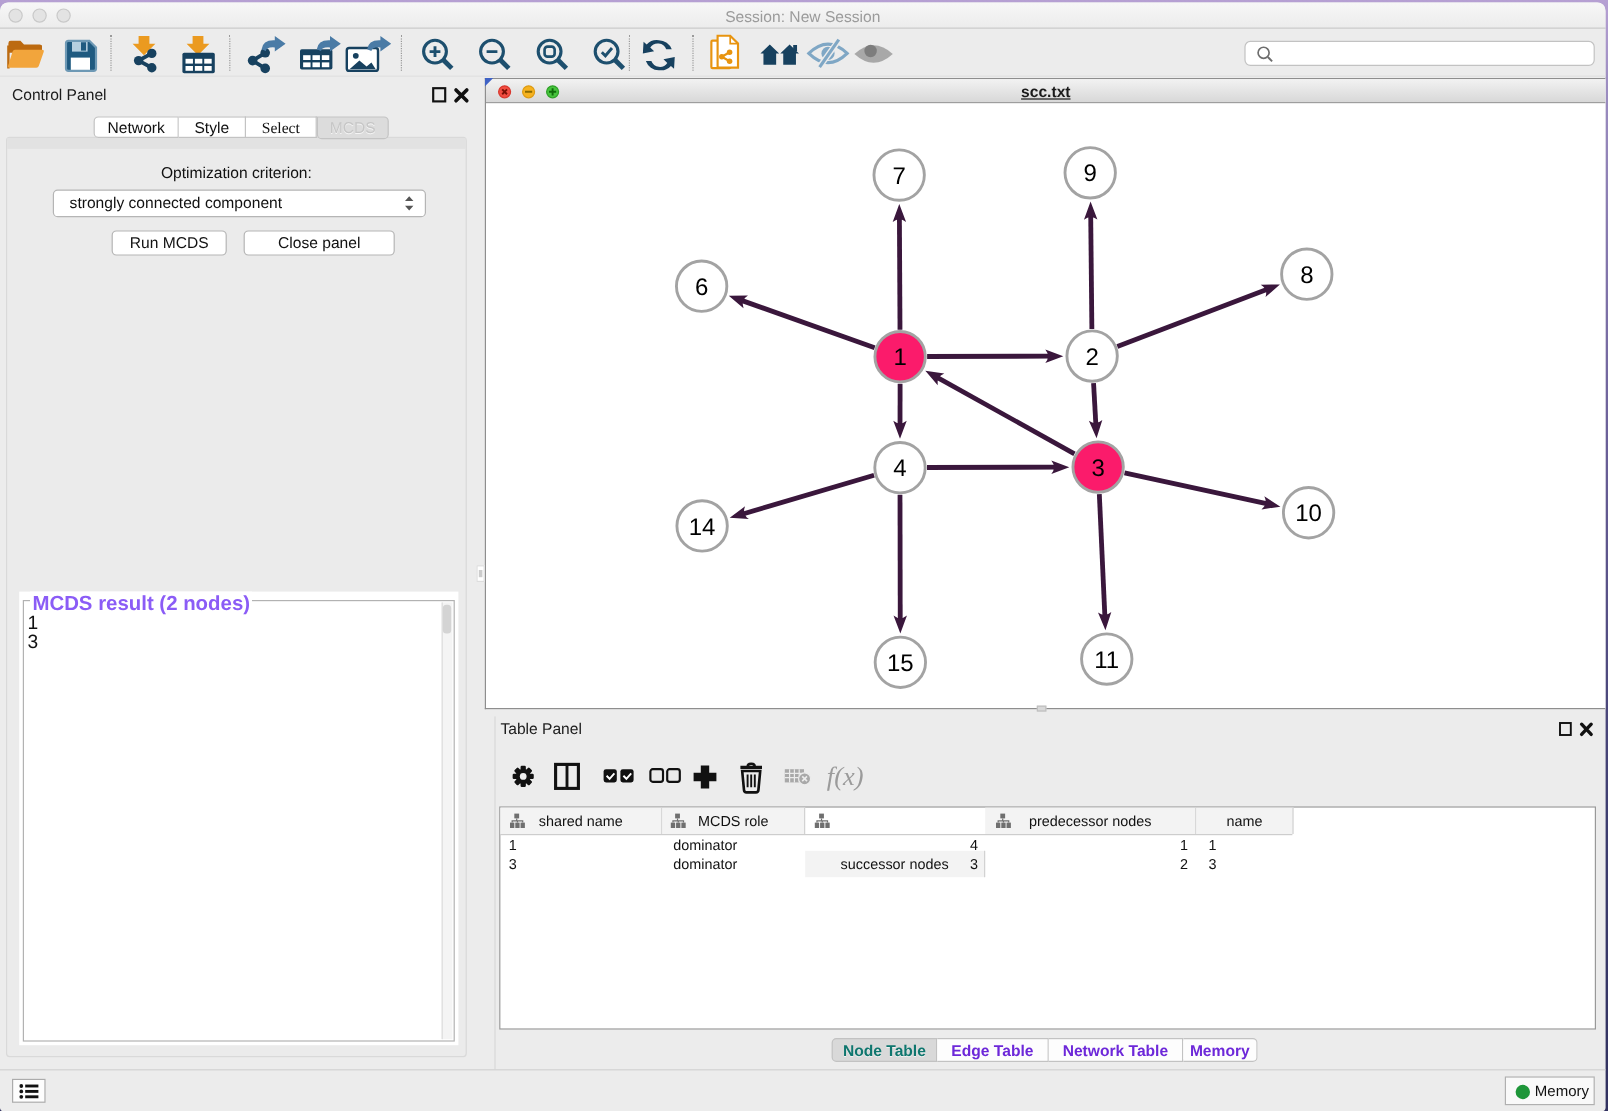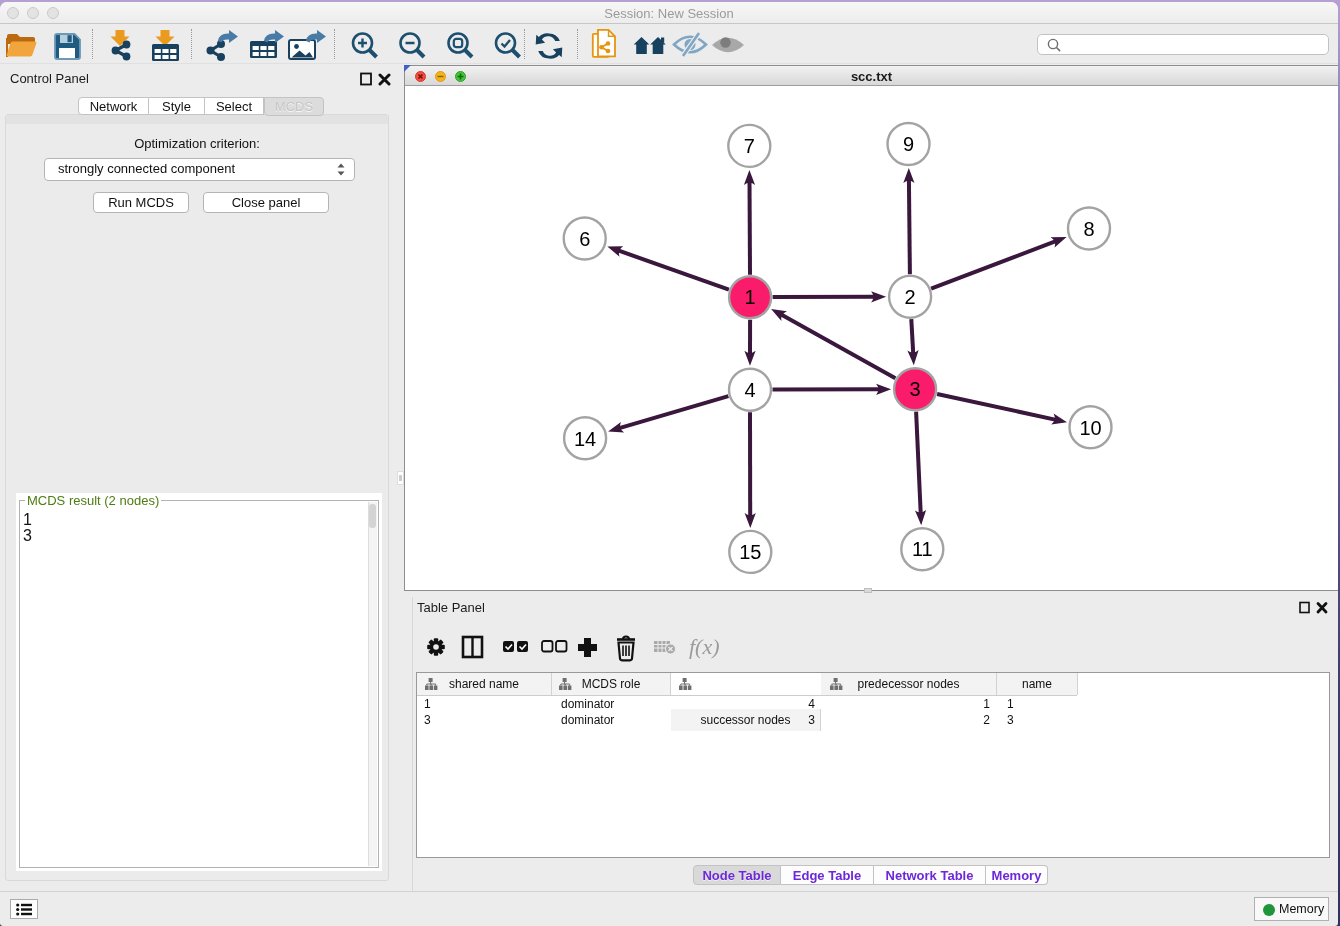--- a/index.html
+++ b/index.html
@@ -21,29 +21,29 @@
 
 
 #cp-title { position:absolute; left:10px; top:71px; font-size:13px; color:#1c1c1c; }
 .tab { position:absolute; top:97px; height:18px; background:#fff; border:1px solid #c3c3c3; font-size:13px; text-align:center; line-height:17px; color:#111; }
 #cp-panel { position:absolute; left:5px; top:114px; width:384px; height:767px; border:1px solid #d9d9d9; border-radius:3px; background:#ebebeb; }
 #optlabel { position:absolute; left:0; top:136px; width:394px; text-align:center; font-size:13px; color:#111; }
 #dropdown { position:absolute; left:44px; top:158px; width:311px; height:23px; background:#fff; border:1px solid #b5b5b5; border-radius:4px; font-size:13px; color:#111; line-height:20px; padding-left:13px; }
 .btn { position:absolute; top:192px; height:21px; background:#fff; border:1px solid #b5b5b5; border-radius:4px; font-size:13px; color:#111; text-align:center; line-height:19px; }
 #resultwhite { position:absolute; left:16px; top:493px; width:366px; height:378px; background:#fff; }
 #resultbox { position:absolute; left:19px; top:500px; width:360px; height:368px; border:1px solid #b2b2b2; }
-#resultlabel { position:absolute; left:25px; top:493px; font-size:13px; color:#4d7c0f; background:#fff; padding:0 2px; }
+#resultlabel { position:absolute; left:25px; top:493px; font-size:17px; color:#8b5cf6; background:#fff; padding:0 2px;font-weight:bold; }
 #scrolltrack { position:absolute; right:1px; top:1px; bottom:1px; width:9px; background:#f4f4f4; border-left:1px solid #ddd; }
 #scrollthumb { position:absolute; right:1px; top:2px; width:7px; height:24px; background:#d4d4d4; border-radius:3px; }
 .resline { position:absolute; left:23px; font-size:16px; color:#111; }
 
 
 #netwin { position:absolute; left:404px; top:65px; width:934px; height:526px; border:1px solid #8e8e8e; border-right:none; background:#fff; }
 #nettitle { position:absolute; left:0; top:0; width:100%; height:20px; background:linear-gradient(#f2f2f2,#d8d8d8); border-bottom:1px solid #9e9e9e; }
-#nettitle .t { position:absolute; width:100%; top:2.5px; text-align:center; font-size:13px; font-weight:bold; color:#1a1a1a; }
+#nettitle .t { position:absolute; width:100%; top:2.5px; text-align:center; font-size:13px; font-weight:bold; color:#1a1a1a;text-decoration:underline; }
 .tl2 { position:absolute; top:5px; width:11px; height:11px; border-radius:50%; }
 
 
 #tp-title { position:absolute; left:417px; top:600px; font-size:13px; color:#1c1c1c; }
 #tablebox { position:absolute; left:416px; top:672px; width:914px; height:186px; background:#fff; border:1px solid #999; }
 .th { position:absolute; top:0; height:22px; background:#f3f3f3; border-right:1px solid #d2d2d2; font-size:12px; color:#111; text-align:center; line-height:22px; }
 .td { position:absolute; font-size:12px; color:#111; height:16px; line-height:16px; }
 .btab { position:absolute; top:865px; height:20px; background:#fdfdfd; border:1px solid #c2c2c2; font-size:13px; font-weight:bold; color:#6d28d9; text-align:center; line-height:19px; }
 
 
@@ -213,21 +213,21 @@
   <div id="cp-title">Control Panel</div>
   <svg id="cp-icons" style="position:absolute; left:360px; top:72px;" width="32" height="14" viewBox="0 0 32 14">
     <rect x="1" y="1.5" width="10" height="11" fill="none" stroke="#111" stroke-width="1.8"></rect>
     <path d="M20 3 L29 12 M29 3 L20 12" stroke="#111" stroke-width="3" stroke-linecap="round"></path>
   </svg>
   <div id="cp-panel">
         <div style="position:absolute; left:0; top:0; width:100%; height:9px; background:#e2e2e2;"></div>
       </div>
   <div class="tab" style="left:78px; width:71px; border-radius:4px 0 0 4px;">Network</div>
   <div class="tab" style="left:149px; width:56px; border-left:none;">Style</div>
-  <div class="tab" style="left:205px; width:59px; border-left:none;">Select</div>
+  <div class="tab" style="left:205px; width:59px; border-left:none;font-family:Liberation Serif, serif;">Select</div>
   <div class="tab" style="left:264px; width:60px; height:19px; background:#dcdcdc; color:#c6c6c6; text-shadow:0 1px 0 #f5f5f5; border-radius:0 4px 4px 4px;">MCDS</div>
   <div id="dropdown">strongly connected component
     <svg style="position:absolute; right:8px; top:3px;" width="10" height="15" viewBox="0 0 10 15">
           <path d="M1.5 5.5 L5 1.5 L8.5 5.5 Z M1.5 9.5 L5 13.5 L8.5 9.5 Z" fill="#555"></path>
         </svg>
   </div>
   <div id="optlabel">Optimization criterion:</div>
   <div class="btn" style="left:93px; width:96px;">Run MCDS</div>
   <div class="btn" style="left:203px; width:126px;">Close panel</div>
   <div id="resultwhite"></div>
@@ -427,21 +427,21 @@
     <div class="td" style="left:254px; top:23px; width:144px; text-align:right;">4</div>
     <div class="td" style="left:404px; top:23px; width:169px; text-align:right;">1</div>
     <div class="td" style="left:590px; top:23px;">1</div>
     <div class="td" style="left:7px; top:39px;">3</div>
     <div class="td" style="left:144px; top:39px;">dominator</div>
     <div class="td" style="left:254px; top:39px; width:144px; text-align:right;">3</div>
     <div class="td" style="left:404px; top:39px; width:169px; text-align:right;">2</div>
     <div class="td" style="left:590px; top:39px;">3</div>
   </div>
 
-  <div class="btab" style="left:693px; width:88px; background:#d9d9d9; color:#6d28d9; text-shadow:0 1px 0 #f2f2f2; border-radius:4px 0 0 4px;">Node Table</div>
+  <div class="btab" style="left:693px; width:88px; background:#d9d9d9; color:#0f766e; text-shadow:0 1px 0 #f2f2f2; border-radius:4px 0 0 4px;">Node Table</div>
   <div class="btab" style="left:781px; width:93px; border-left:none;">Edge Table</div>
   <div class="btab" style="left:874px; width:112px; border-left:none;">Network Table</div>
   <div class="btab" style="left:986px; width:62px; border-left:none; border-radius:0 4px 4px 0;">Memory</div>
 
   <div id="statusline"></div>
   <div id="listbtn">
     <svg style="position:absolute; left:5px; top:3px;" width="17" height="13" viewBox="0 0 17 13">
       <g fill="#111">
         <circle cx="1.7" cy="2" r="1.6"></circle>
             <circle cx="1.7" cy="6.5" r="1.6"></circle>

